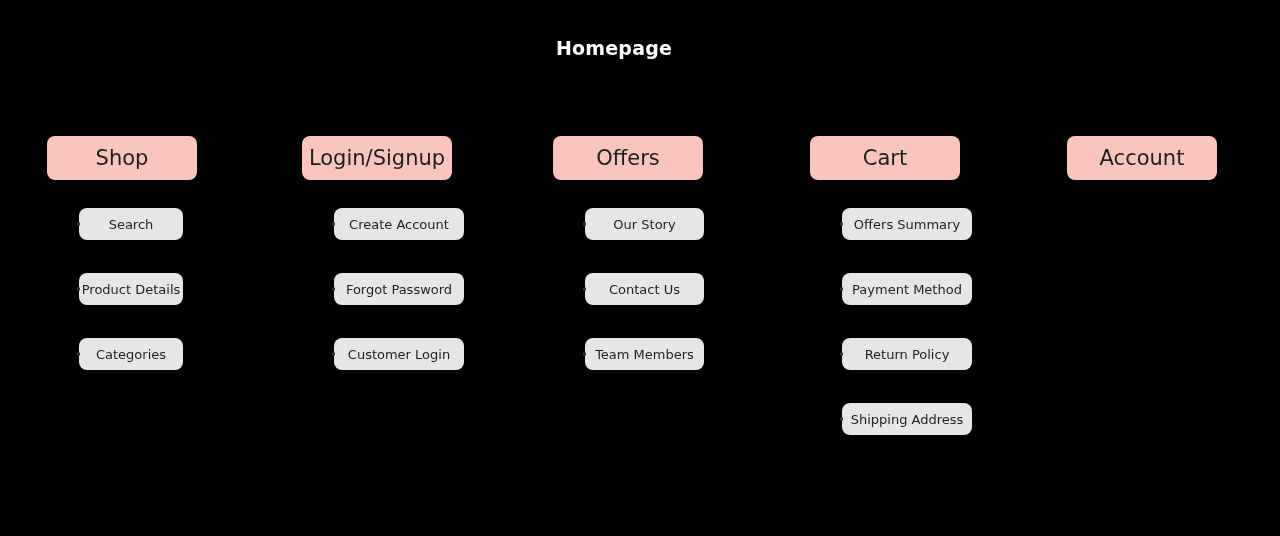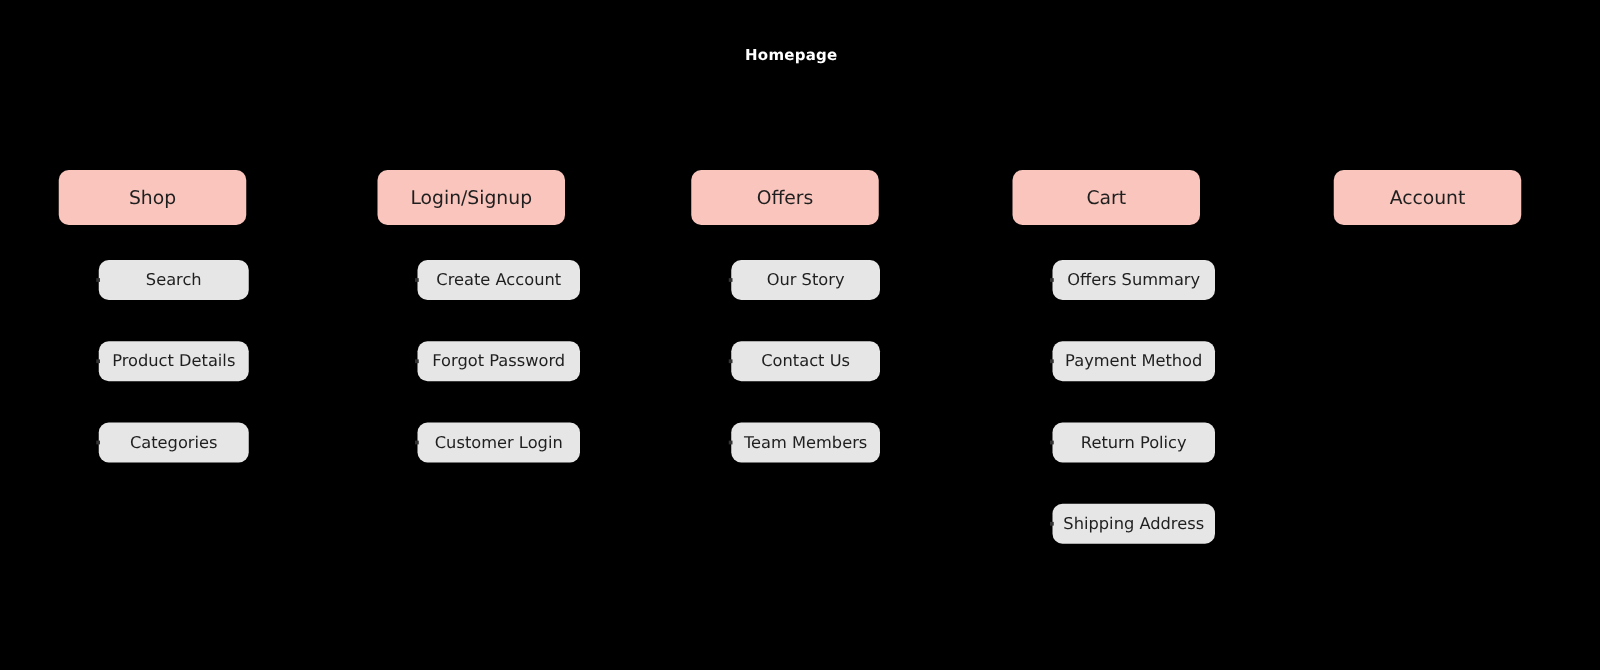--- a/index.html
+++ b/index.html
@@ -11,25 +11,25 @@
     position: relative;
     width: 1280px;
     height: 536px;
     background: var(--canvas-bg, #000000);
     font-family: "DejaVu Sans", "Liberation Sans", sans-serif;
     overflow: hidden;
   }
   .title {
     position: absolute;
     top: 37px;
-    left: 633px;
+    left: 614px;
     transform: translate(-50%, 0);
     margin: 0;
     color: var(--title-color, #ffffff);
-    font-size: 12px;
+    font-size: 19px;
     font-weight: 700;
     letter-spacing: 0.2px;
     white-space: nowrap;
   }
   .column {
     position: absolute;
     top: 136px;
   }
   .col-0 { left: 47px; }
   .col-1 { left: 302px; }
@@ -43,21 +43,21 @@
     justify-content: center;
     border-radius: 8px;
     color: var(--box-text, #1f1f1f);
     white-space: nowrap;
     box-sizing: border-box;
   }
   .header-node {
     width: 150px;
     height: 44px;
     background: var(--header-bg, #f9c5bd);
-    font-size: 15px;
+    font-size: 21px;
   }
   .children {
     margin-left: 32px;
   }
   .child-node {
     position: relative;
     height: 32px;
     margin-top: 33px;
     background: var(--child-bg, #e6e6e6);
     font-size: 13px;
@@ -69,21 +69,21 @@
   .child-node::before {
     content: "";
     position: absolute;
     left: -2px;
     top: 50%;
     transform: translateY(-50%);
     width: 3px;
     height: 3px;
     background: #333333;
   }
-  .col-0 .child-node { width: 120px; }
+  .col-0 .child-node { width: 104px; }
   .col-1 .child-node { width: 130px; }
   .col-2 .child-node { width: 119px; }
   .col-3 .child-node { width: 130px; }
   .col-4 .child-node { width: 129px; }
 </style>
 </head>
 <body>
 
 <div class="canvas">
 

